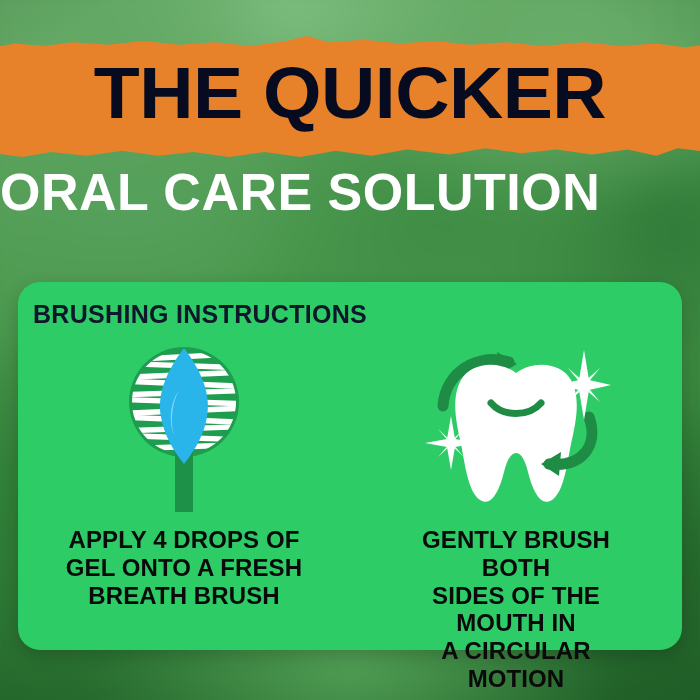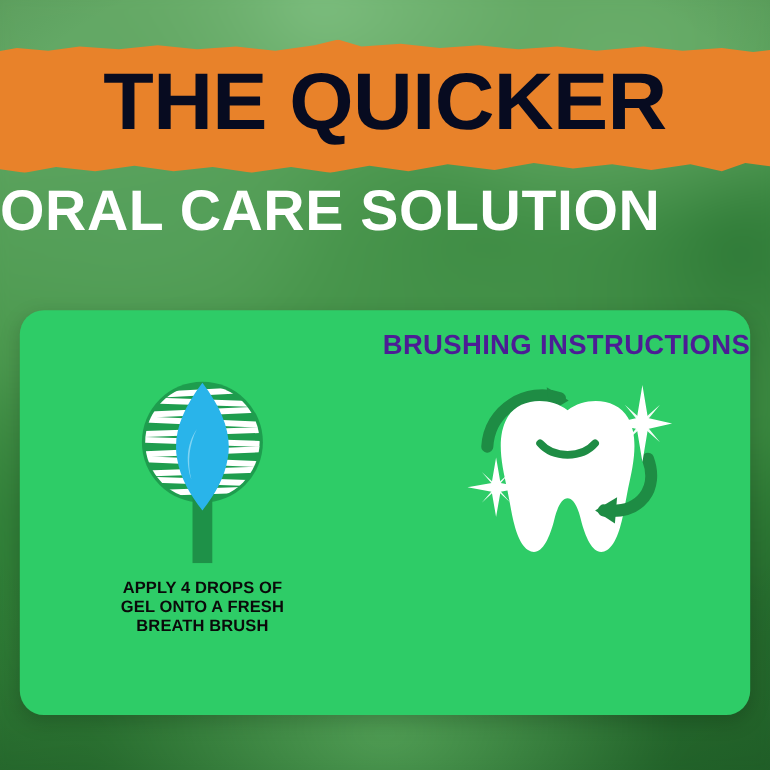--- a/index.html
+++ b/index.html
@@ -93,25 +93,25 @@
     left: 18px;
     top: 282px;
     width: 664px;
     height: 368px;
     background: #2ecc67;
     border-radius: 22px;
     box-shadow: 0 6px 18px rgba(0,0,0,0.18);
   }
   .card-title {
     position: absolute;
-    left: 0;
+    left: 15px;
     top: 18px;
     width: 664px;
-    text-align: right;
-    color: #4c1d95;
+    text-align: left;
+    color: #0f172a;
     font-size: 25px;
     font-weight: 900;
     letter-spacing: 0.3px;
     white-space: nowrap;
   }
 
   .steps {
     position: absolute;
     left: 0;
     top: 58px;
@@ -128,21 +128,21 @@
   .step-art {
     height: 172px;
     display: flex;
     align-items: flex-end;
     justify-content: center;
   }
   .step-caption {
     margin-top: 14px;
     text-align: center;
     color: #0a0a0a;
-    font-size: 15px;
+    font-size: 24px;
     font-weight: 900;
     line-height: 1.16;
     letter-spacing: 0.1px;
     max-width: 250px;
     white-space: pre-line;
   }
 </style>
 </head>
 <body>
 
@@ -230,18 +230,21 @@
               <path d="M163 10 L 168 40 L 190 45 L 168 50 L 163 80 L 158 50 L 136 45 L 158 40 Z"></path>
               <path d="M147 28 L 163 42 L 179 28 L 165 45 L 179 62 L 163 48 L 147 62 L 161 45 Z" opacity="0.95"></path>
             </g>
 
             <g fill="#ffffff">
               <path d="M30 76 L 34 99 L 56 103 L 34 107 L 30 130 L 26 107 L 4 103 L 26 99 Z"></path>
               <path d="M17 89 L 30 101 L 43 89 L 31 103 L 43 117 L 30 105 L 17 117 L 29 103 Z" opacity="0.95"></path>
             </g>
           </svg>
         </div>
+        <div class="step-caption">GENTLY BRUSH BOTH
+SIDES OF THE MOUTH IN
+A CIRCULAR MOTION</div>
       </div>
 
     </div>
   </div>
 
 </div>
 
 </body></html>

